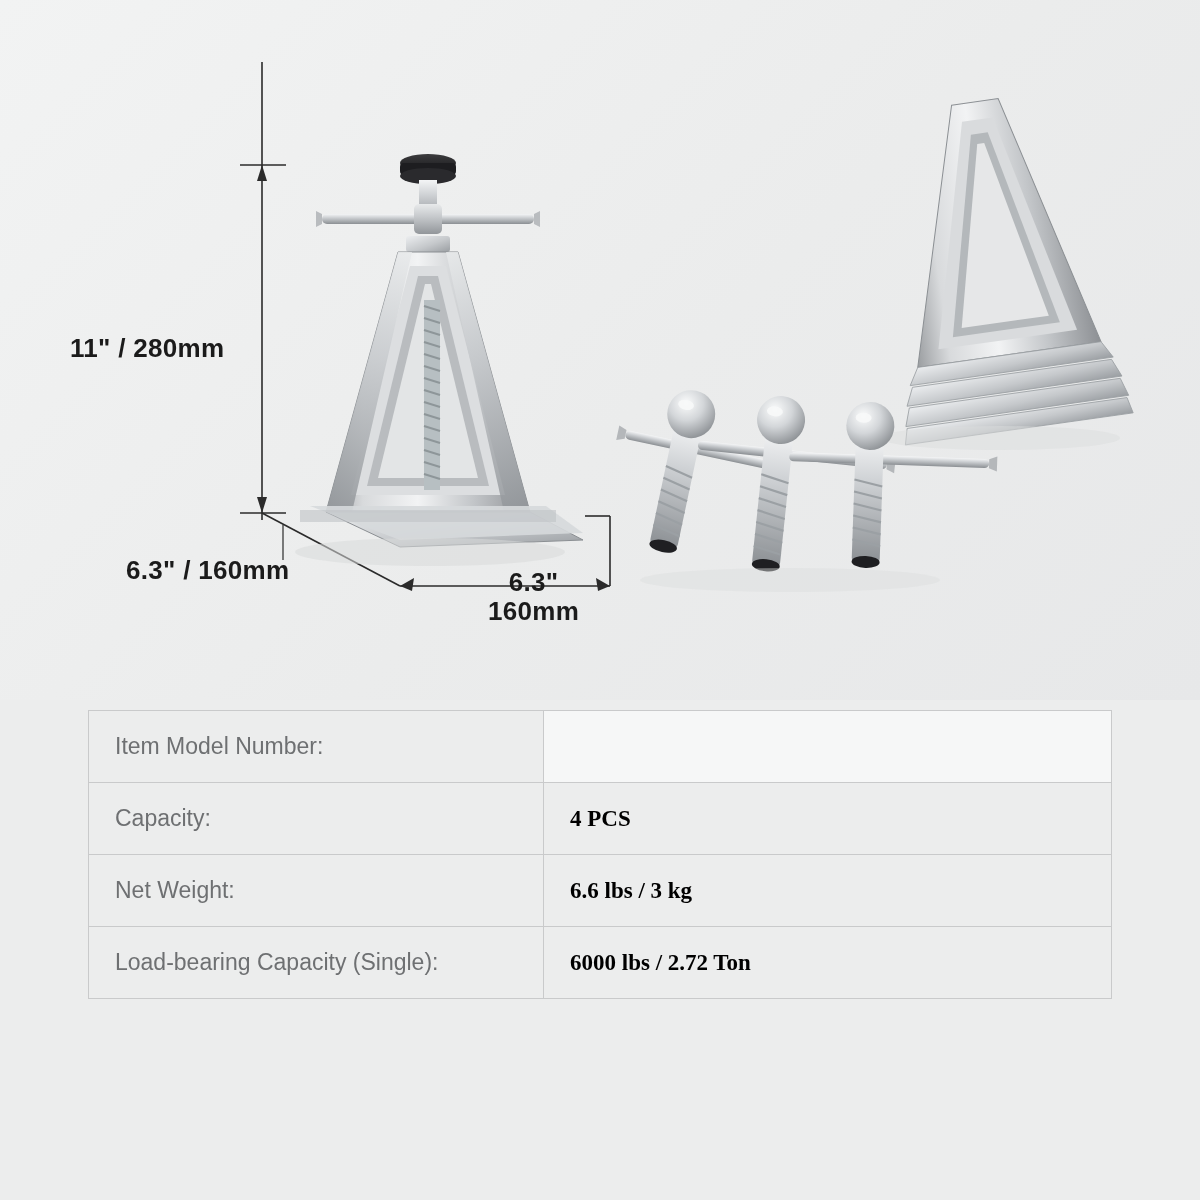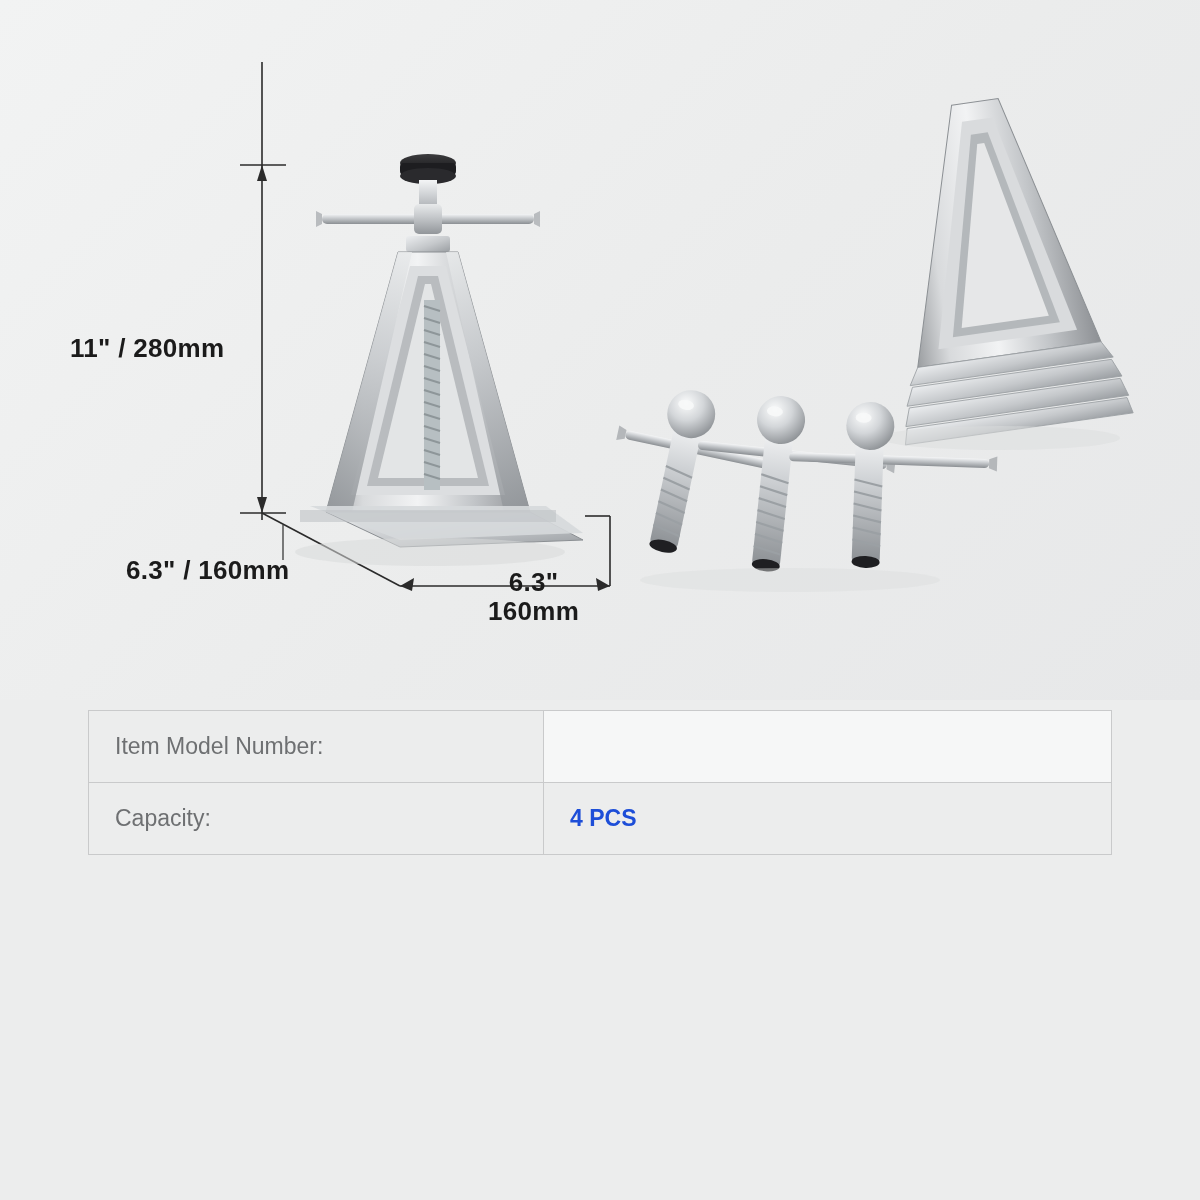--- a/index.html
+++ b/index.html
@@ -33,21 +33,21 @@
     background: transparent;
   }
   #spec-table tr { height: 72px; }
   #spec-table td {
     border: 1px solid #c9cacb;
     padding: 0 0 0 26px;
     vertical-align: middle;
     font-size: 23px;
   }
   td.spec-label { width: 455px; color: #6e7072; font-weight: normal; }
-  td.spec-value { color: #1d4ed8; font-weight: bold; }
+  td.spec-value { color: #000000; font-weight: bold; font-family: Liberation Serif, serif; }
   tr.row-model td.spec-value { background: #f6f7f7; }
 </style>
 </head>
 <body>
 
 <div id="hero">
 
   <svg width="1200" height="700" viewBox="0 0 1200 700">
     <defs>
       <linearGradient id="metalV" x1="0" y1="0" x2="1" y2="0">
@@ -236,14 +236,22 @@
 <table id="spec-table">
   <tbody>
     <tr class="row-model">
       <td class="spec-label">Item Model Number:</td>
       <td class="spec-value"></td>
     </tr>
     <tr>
       <td class="spec-label">Capacity:</td>
       <td class="spec-value">4 PCS</td>
     </tr>
+    <tr>
+      <td class="spec-label">Net Weight:</td>
+      <td class="spec-value">6.6 lbs / 3 kg</td>
+    </tr>
+    <tr>
+      <td class="spec-label">Load-bearing Capacity (Single):</td>
+      <td class="spec-value">6000 lbs / 2.72 Ton</td>
+    </tr>
   </tbody>
 </table>
 
 </body></html>

